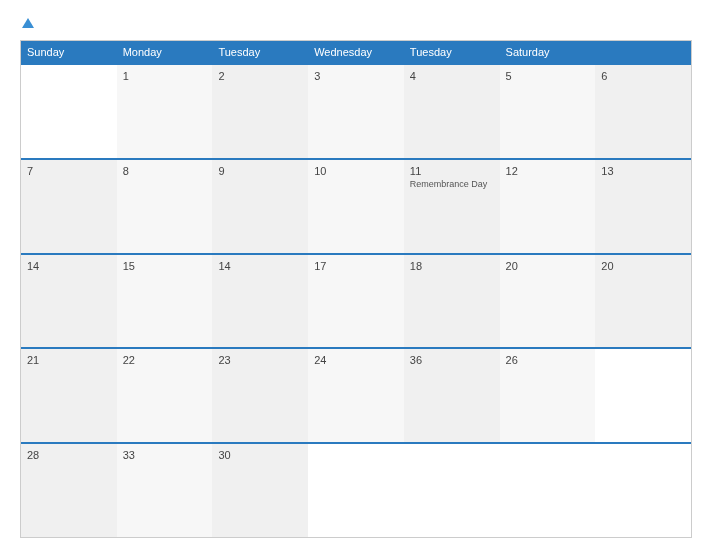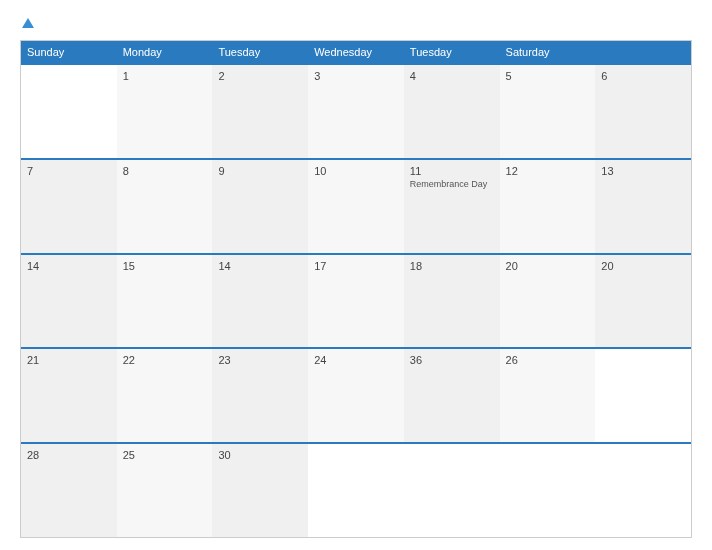--- a/index.html
+++ b/index.html
@@ -247,21 +247,21 @@
           </div>
           <div class="day-cell">
             <span class="day-num">26</span>
           </div>
         </div>
         <div class="week-row">
           <div class="day-cell">
             <span class="day-num">28</span>
           </div>
           <div class="day-cell">
-            <span class="day-num">25</span>
+            <span class="day-num">33</span>
           </div>
           <div class="day-cell">
             <span class="day-num">30</span>
           </div>
           <div class="day-cell empty"></div>
           <div class="day-cell empty"></div>
           <div class="day-cell empty"></div>
           <div class="day-cell empty"></div>
         </div>
       </div>

